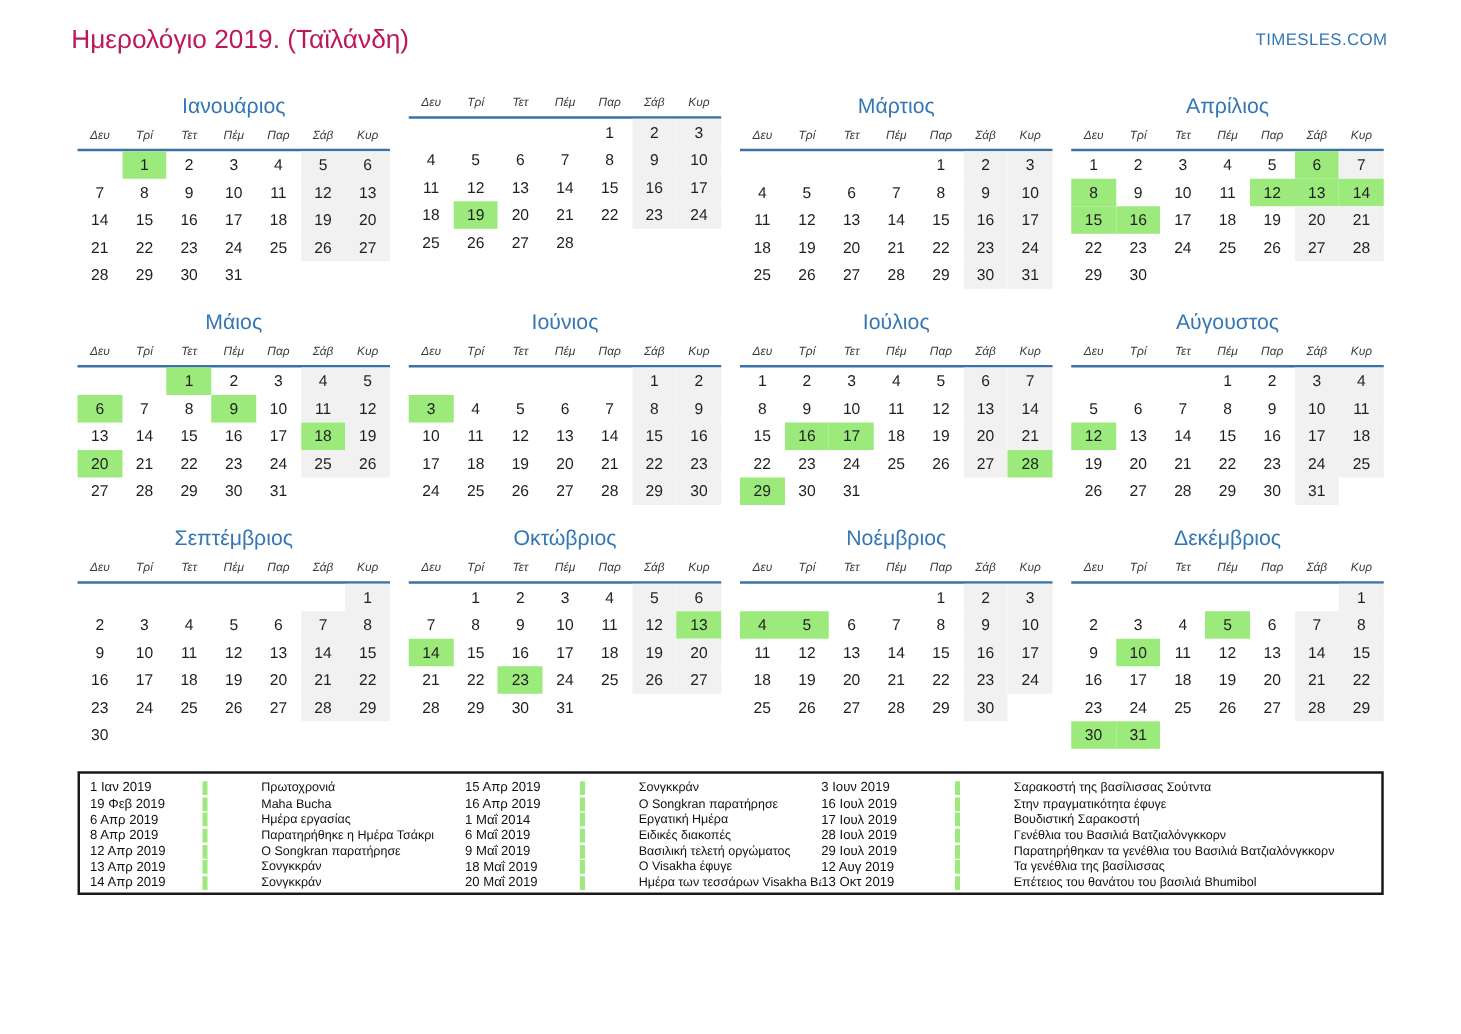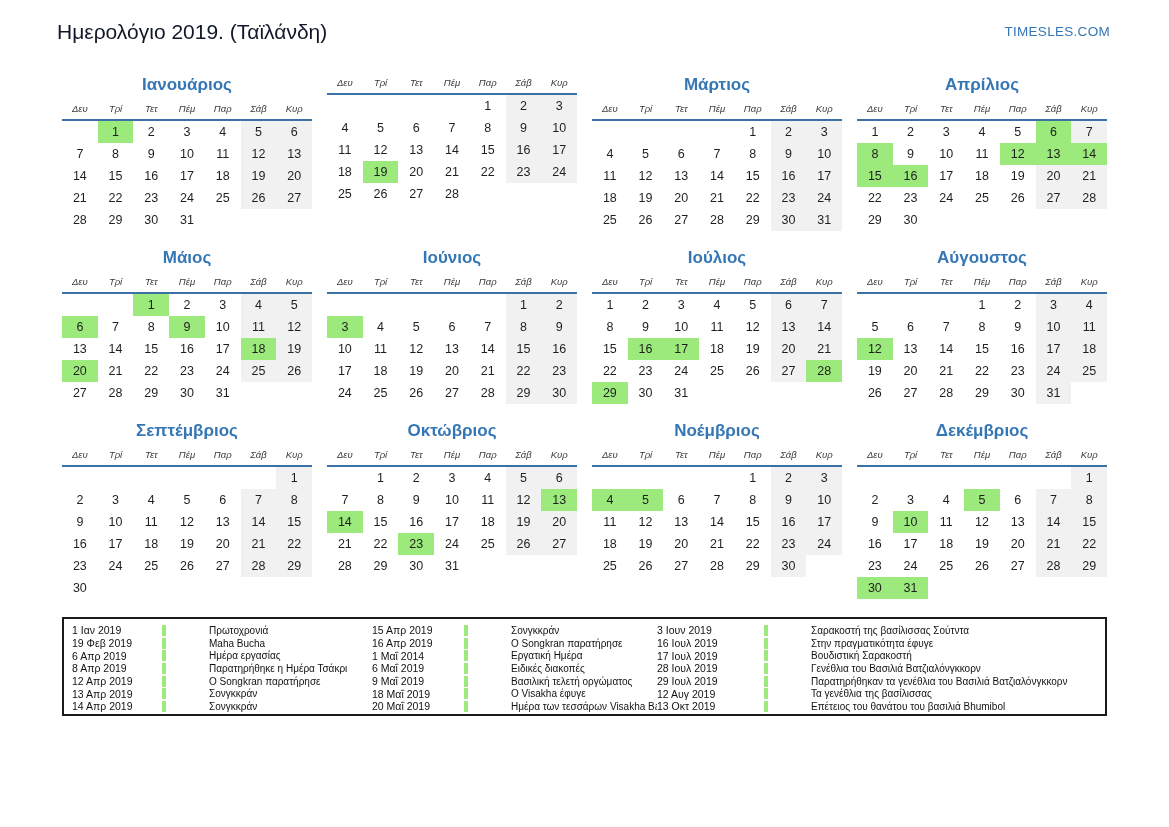--- a/index.html
+++ b/index.html
@@ -6,37 +6,37 @@
   body {
     width: 1169px; height: 827px;
     background: #ffffff;
     font-family: "Liberation Sans", "DejaVu Sans", sans-serif;
     overflow: hidden;
   }
   .page { position: relative; width: 1169px; height: 827px; background: #fff; }
 
   .page-title {
     position: absolute; left: 57px; top: 20px;
-    font-size: 21px; color: #0f172a; font-weight: 400;
+    font-size: 21px; color: #be185d; font-weight: 400;
   }
   .site-link {
     position: absolute; right: 59px; top: 24px;
     font-size: 13.5px; color: var(--accent, #2d6db5);
     letter-spacing: 0.3px; text-decoration: none; cursor: pointer; text-align: right;
   }
 
   .months-grid {
     position: absolute; left: 62px; top: 73px; width: 1045px;
     display: grid; grid-template-columns: repeat(4, 250px);
     column-gap: 15px; row-gap: 15px; align-items: start;
   }
   .month { width: 250px; }
   .month-title {
     height: 26px; line-height: 24px; text-align: center;
-    font-size: 17px; color: var(--accent, #3577b5); font-weight: bold;
+    font-size: 17px; color: var(--accent, #3577b5);
   }
   .dow-row {
     display: grid; grid-template-columns: repeat(7, 1fr);
     padding: 4px 0 5px 0;
     border-bottom: 2px solid var(--accent-line, #3b72a6);
     font-style: italic;
   }
   .dow { text-align: center; font-size: 9.5px; color: #3a3a3a; }
   .mgrid { display: grid; grid-template-columns: repeat(7, 1fr); }
   .day {

